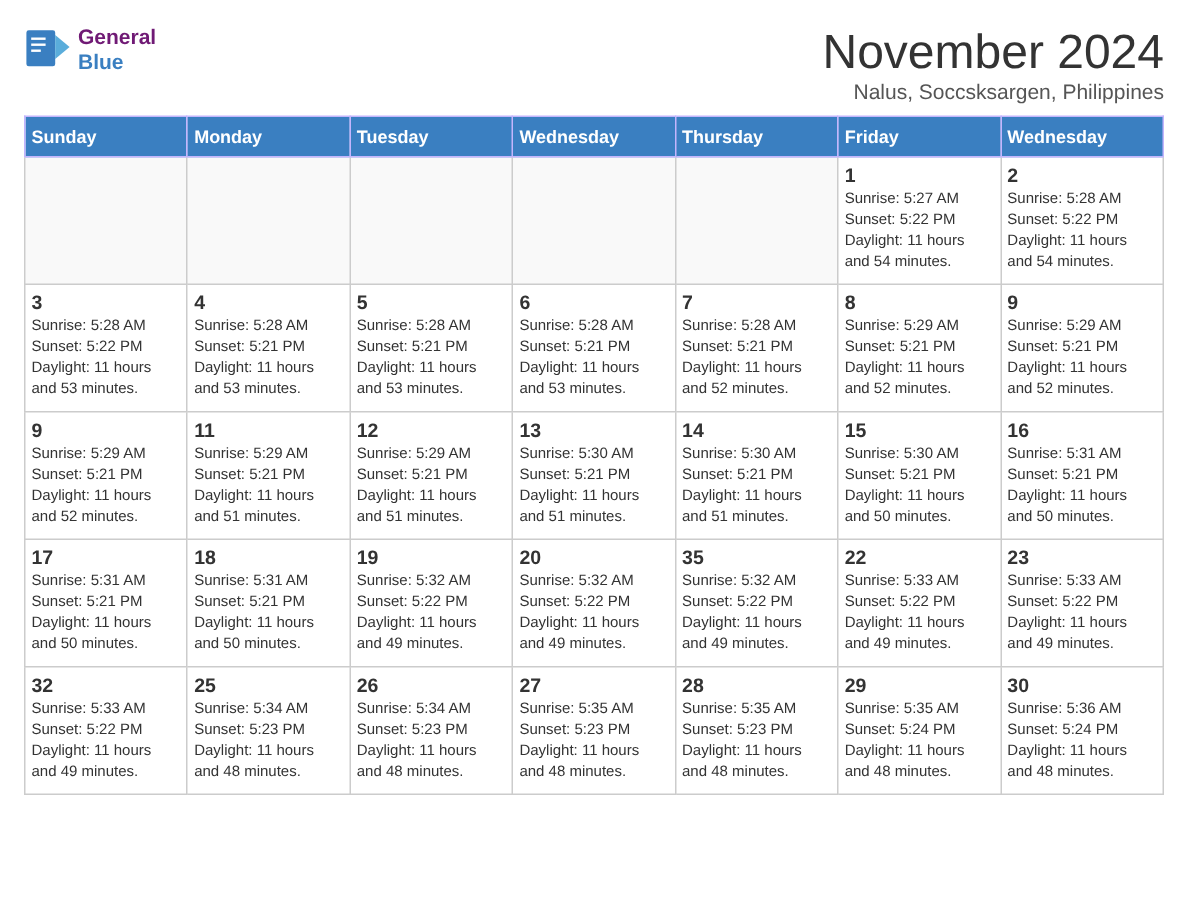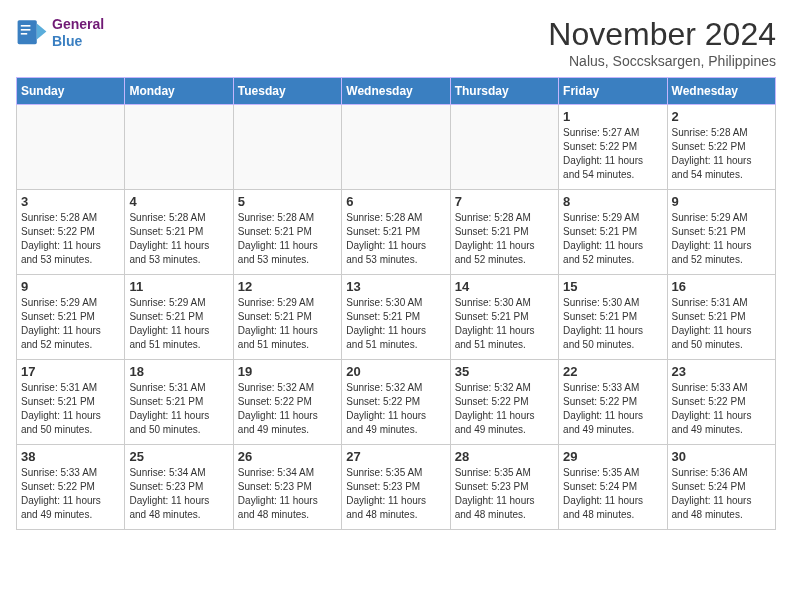--- a/index.html
+++ b/index.html
@@ -223,21 +223,21 @@
           <span class="day-num">22</span>
           <div class="day-info">Sunrise: 5:33 AM<br>Sunset: 5:22 PM<br>Daylight: 11 hours<br>and 49 minutes.</div>
         </td>
         <td>
           <span class="day-num">23</span>
           <div class="day-info">Sunrise: 5:33 AM<br>Sunset: 5:22 PM<br>Daylight: 11 hours<br>and 49 minutes.</div>
         </td>
       </tr>
       <tr class="week-row">
         <td>
-          <span class="day-num">38</span>
+          <span class="day-num">32</span>
           <div class="day-info">Sunrise: 5:33 AM<br>Sunset: 5:22 PM<br>Daylight: 11 hours<br>and 49 minutes.</div>
         </td>
         <td>
           <span class="day-num">25</span>
           <div class="day-info">Sunrise: 5:34 AM<br>Sunset: 5:23 PM<br>Daylight: 11 hours<br>and 48 minutes.</div>
         </td>
         <td>
           <span class="day-num">26</span>
           <div class="day-info">Sunrise: 5:34 AM<br>Sunset: 5:23 PM<br>Daylight: 11 hours<br>and 48 minutes.</div>
         </td>

